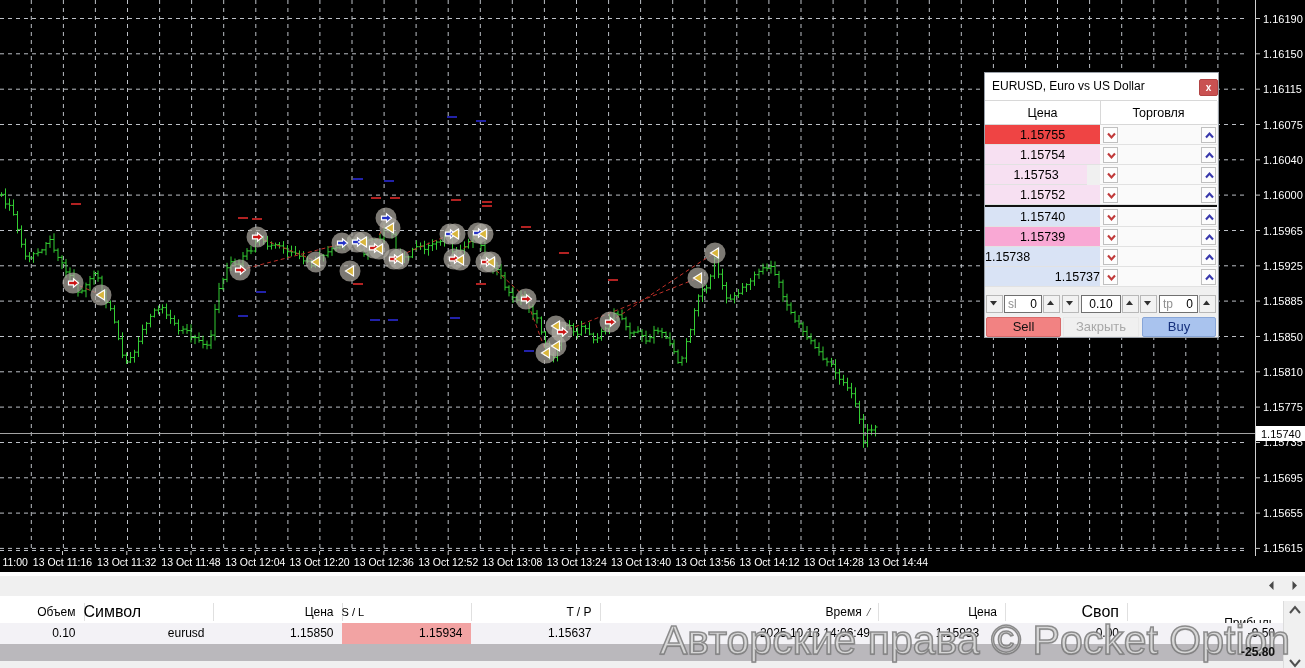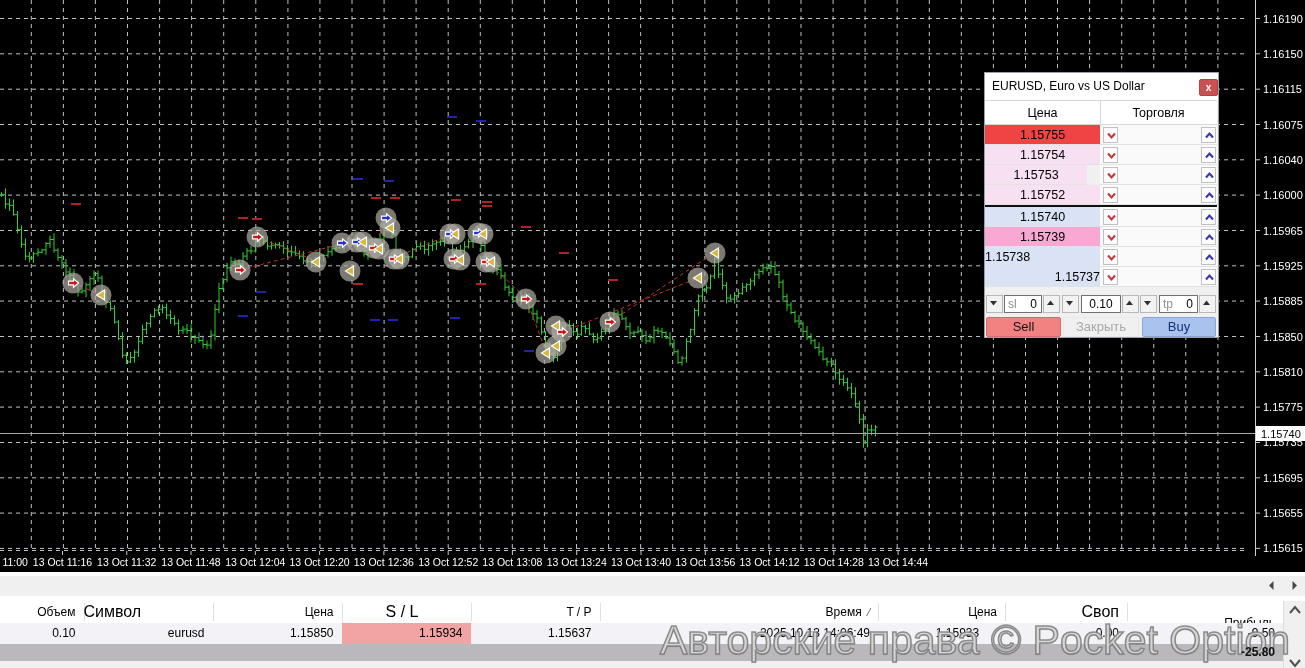--- a/index.html
+++ b/index.html
@@ -279,21 +279,21 @@
     <path d="M24.5,0 L29,4.5 L24.5,9 Z" fill="#484848"></path>
   </svg>
 <div style="position:absolute;left:0;top:596px;width:1305px;height:5px;background:#fff"></div>
 <div style="position:absolute;left:0;top:601px;width:1283px;height:22px;background:#fff">
     <div style="position:absolute;left:0px;top:0;width:75.5px;height:22px;line-height:22px;text-align:right;font-size:12px">Объем</div>
     <div style="position:absolute;left:83.5px;top:2px;width:1px;height:18px;background:#e0e0e0"></div>
     <div style="position:absolute;left:83.5px;top:0;width:121.0px;height:22px;line-height:22px;text-align:left;font-size:16px">Символ</div>
     <div style="position:absolute;left:212.5px;top:2px;width:1px;height:18px;background:#e0e0e0"></div>
     <div style="position:absolute;left:212.5px;top:0;width:121.0px;height:22px;line-height:22px;text-align:right;font-size:12px">Цена</div>
     <div style="position:absolute;left:341.5px;top:2px;width:1px;height:18px;background:#e0e0e0"></div>
-    <div style="position:absolute;left:341.5px;top:0;width:121.0px;height:22px;line-height:22px;text-align:center;font-size:16px">S / L</div>
+    <div style="position:absolute;left:341.5px;top:0;width:121.0px;height:22px;line-height:22px;text-align:left;font-size:11px">S / L</div>
     <div style="position:absolute;left:470.5px;top:2px;width:1px;height:18px;background:#e0e0e0"></div>
     <div style="position:absolute;left:470.5px;top:0;width:121.0px;height:22px;line-height:22px;text-align:right;font-size:12px">T / P</div>
     <div style="position:absolute;left:599.5px;top:2px;width:1px;height:18px;background:#e0e0e0"></div>
     <div style="position:absolute;left:599.5px;top:0;width:270.5px;height:22px;line-height:22px;text-align:right;font-size:12px">Время&nbsp;&nbsp;<span style="font-size:10px;color:#444">⁄</span></div>
     <div style="position:absolute;left:878px;top:2px;width:1px;height:18px;background:#e0e0e0"></div>
     <div style="position:absolute;left:878px;top:0;width:119px;height:22px;line-height:22px;text-align:right;font-size:12px">Цена</div>
     <div style="position:absolute;left:1005px;top:2px;width:1px;height:18px;background:#e0e0e0"></div>
     <div style="position:absolute;left:1005px;top:0;width:114px;height:22px;line-height:22px;text-align:right;font-size:16px">Своп</div>
     <div style="position:absolute;left:1127px;top:2px;width:1px;height:18px;background:#e0e0e0"></div>
     <div style="position:absolute;left:1127px;top:11px;width:148px;height:22px;line-height:22px;text-align:right;font-size:12px">Прибыль</div>

